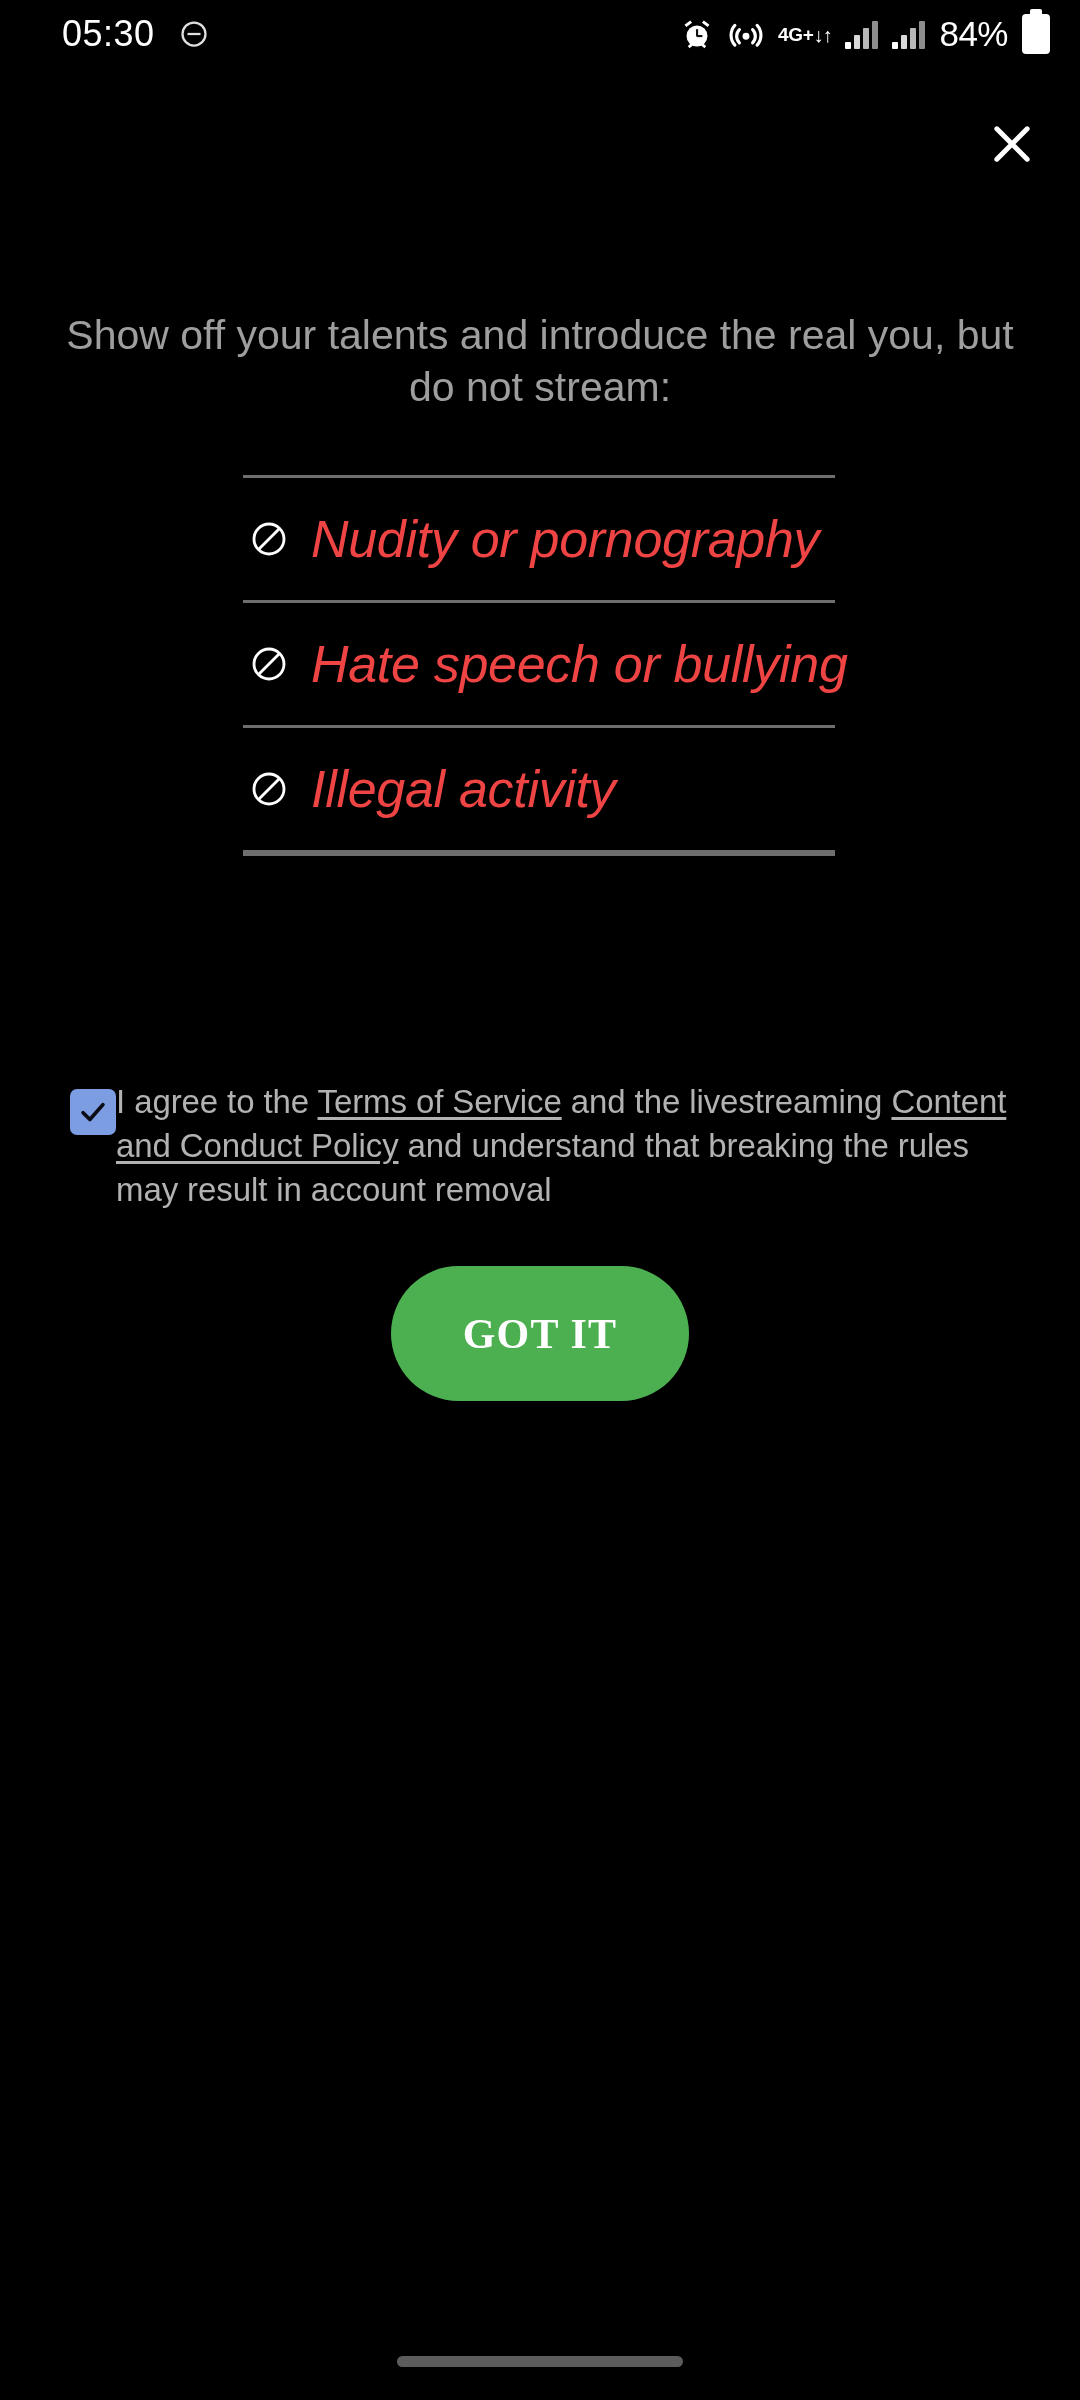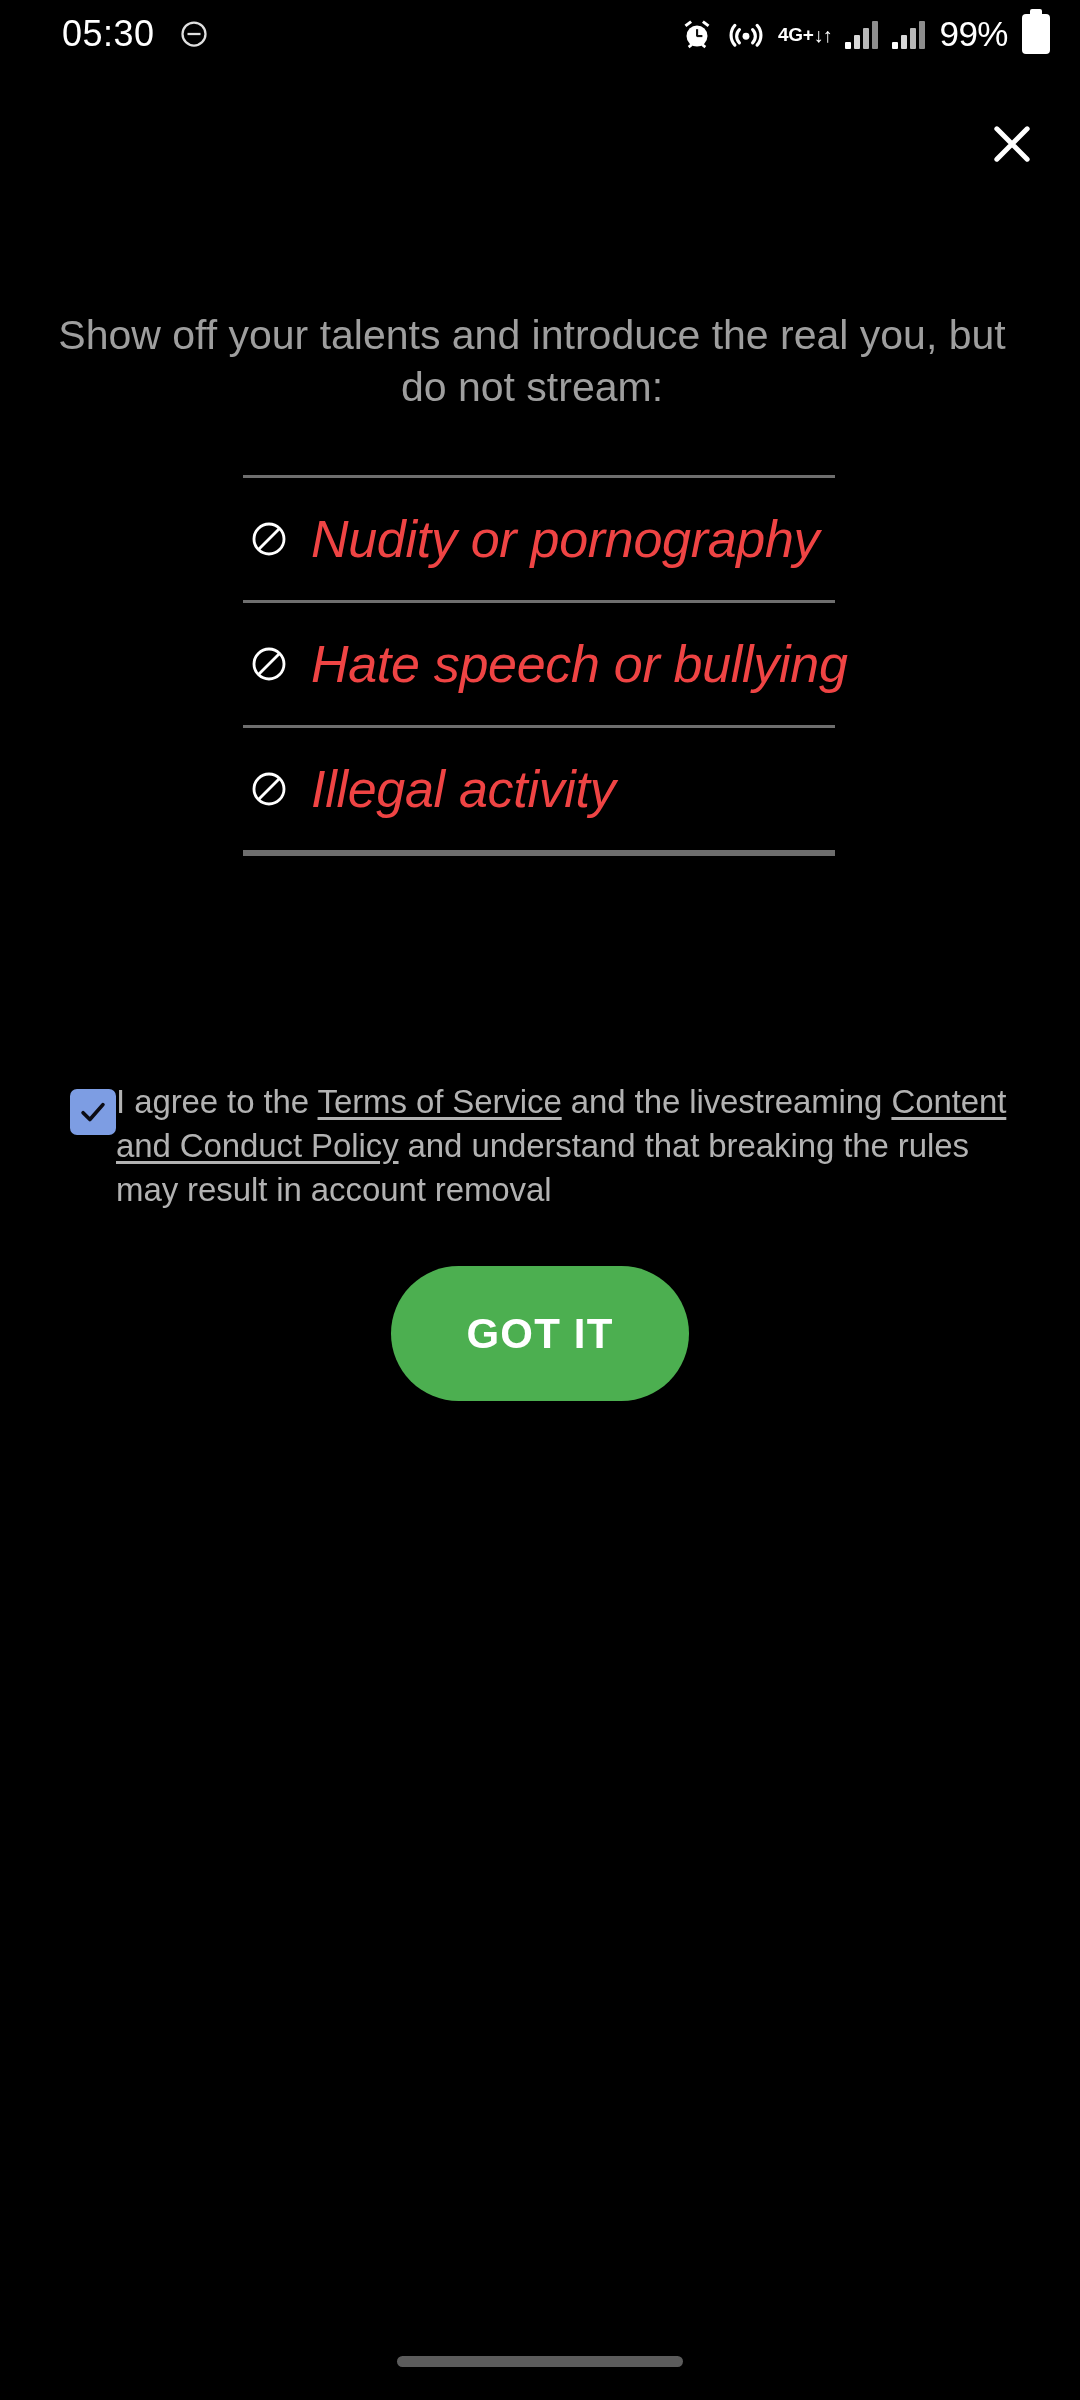--- a/index.html
+++ b/index.html
@@ -44,21 +44,21 @@
     cursor:pointer;
   }
 
   
   .title {
     position:absolute; top:200px; left:0; width:1080px;
     text-align:center; color:#fff; font-size:58px; font-weight:bold;
     letter-spacing:-0.5px;
   }
   .subtitle {
-    position:absolute; top:310px; left:32px; width:1000px;
+    position:absolute; top:310px; left:40px; width:1000px;
     text-align:center; color:#9e9e9e; font-size:41px; line-height:1.26;
   }
 
   
   .rules {
     position:absolute; top:475px; left:243px; width:592px;
   }
   .divider { height:3px; background:#6e6e6e; width:100%; }
   .rule-row {
     display:flex; align-items:center; gap:22px;
@@ -82,21 +82,21 @@
   }
   .agree-text a { color:#b2b2b2; text-decoration:underline; text-underline-offset:4px; cursor:pointer; }
 
   
   .cta-wrap { position:absolute; top:1266px; left:0; width:1080px; display:flex; justify-content:center; }
   .cta {
     width:298px; height:135px; border-radius:68px;
     background:#4caf50; border:none; cursor:pointer;
     color:#fff; font-size:42px; font-weight:bold; letter-spacing:1.2px;
     display:flex; align-items:center; justify-content:center;
-    font-family:Liberation Sans, sans-serif;
+    font-family:Liberation Serif, serif;
   }
 
   
   .nav-pill {
     position:absolute; bottom:33px; left:50%; transform:translateX(-50%);
     width:286px; height:11px; border-radius:6px; background:#5c5c5c; cursor:pointer;
   }
 </style>
 </head>
 <body>
@@ -143,21 +143,21 @@
           <i class="b2"></i>
           <i class="b3"></i>
           <i class="b4"></i>
       </span>
       <span class="bars">
         <i class="b1"></i>
           <i class="b2"></i>
           <i class="b3"></i>
           <i class="b4"></i>
       </span>
-      <span class="batt-pct">99%</span>
+      <span class="batt-pct">84%</span>
       <span class="battery"></span>
     </div>
   </div>
 
   <div class="close-btn">
     <span>
       <svg width="52" height="52" viewBox="0 0 24 24">
         <path d="M5 5 L19 19 M19 5 L5 19" stroke="#fff" stroke-width="2.3" stroke-linecap="round"></path>
       </svg>
     </span>

